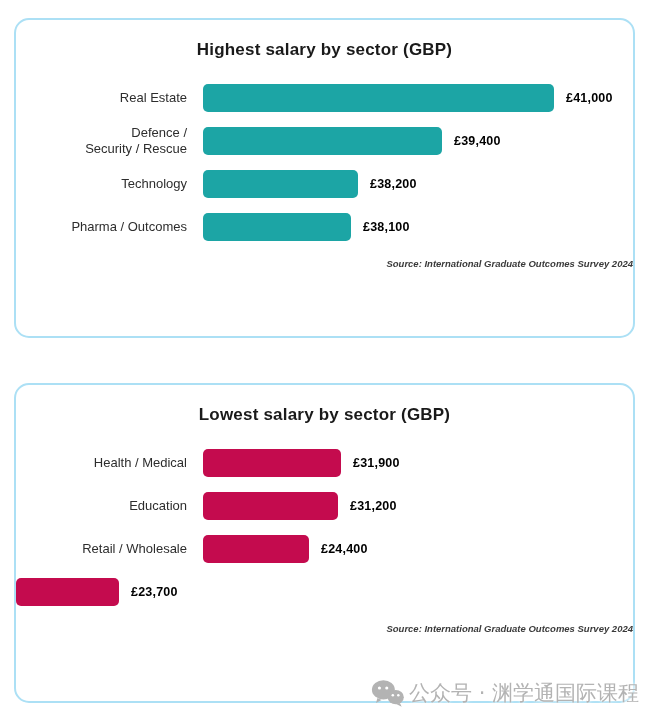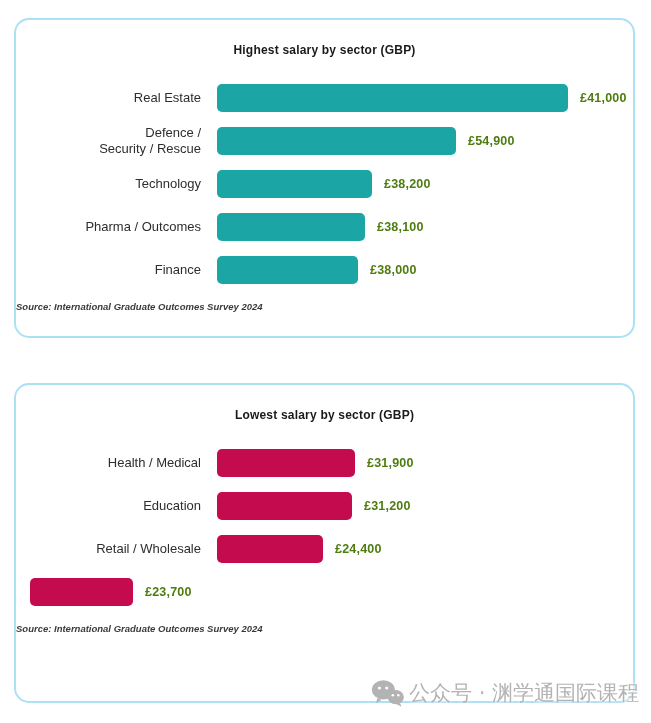--- a/index.html
+++ b/index.html
@@ -19,32 +19,31 @@
     border: 2px solid #ace0f5;
     border-radius: 15px;
     background: #ffffff;
   }
   #card-highest { top: 18px; }
   #card-lowest  { top: 383px; }
 
   .chart-title {
     margin-top: 20px;
     text-align: center;
-    font-size: 12px;
+    font-size: 17px;
     line-height: 20px;
     font-weight: bold;
     color: #1a1a1a;
     letter-spacing: 0.2px;
   }
   .rows { margin-top: 16px; }
   .row {
     display: flex;
     align-items: center;
     height: 43px;
-    margin-left: 14px;
   }
   .cat-label {
     width: 171px;
     padding-right: 16px;
     flex: 0 0 auto;
     box-sizing: content-box;
     text-align: right;
     font-size: 13px;
     line-height: 1.22;
     color: #2d2d2d;
@@ -52,27 +51,27 @@
   }
   .bar {
     height: 28px;
     border-radius: 5px;
     flex: 0 0 auto;
   }
   .value-label {
     margin-left: 12px;
     font-size: 12.5px;
     font-weight: bold;
-    color: #4d7c0f;
+    color: #000000;
     letter-spacing: 0.2px;
     white-space: nowrap;
   }
   .source-note {
     margin-top: 10px;
-    text-align: left;
+    text-align: right;
     font-size: 9.5px;
     font-style: italic;
     font-weight: bold;
     color: #3a3a3a;
   }
   .watermark {
     position: absolute;
     top: 679px;
     right: 12px;
     display: flex;
@@ -96,36 +95,31 @@
   <div class="rows">
     <div class="row">
       <div class="cat-label">Real Estate</div>
       <div class="bar" style="width: 351px; background: rgb(28, 165, 165);"></div>
       <div class="value-label">£41,000</div>
     </div>
     <div class="row">
       <div class="cat-label">Defence /
 Security / Rescue</div>
       <div class="bar" style="width: 239px; background: rgb(28, 165, 165);"></div>
-      <div class="value-label">£54,900</div>
+      <div class="value-label">£39,400</div>
     </div>
     <div class="row">
       <div class="cat-label">Technology</div>
       <div class="bar" style="width: 155px; background: rgb(28, 165, 165);"></div>
       <div class="value-label">£38,200</div>
     </div>
     <div class="row">
       <div class="cat-label">Pharma / Outcomes</div>
       <div class="bar" style="width: 148px; background: rgb(28, 165, 165);"></div>
       <div class="value-label">£38,100</div>
-    </div>
-    <div class="row">
-      <div class="cat-label">Finance</div>
-      <div class="bar" style="width: 141px; background: rgb(28, 165, 165);"></div>
-      <div class="value-label">£38,000</div>
     </div>
   </div>
   <div class="source-note">Source: International Graduate Outcomes Survey 2024</div>
 </div>
 
 <div class="card" id="card-lowest">
   <div class="chart-title">Lowest salary by sector (GBP)</div>
   <div class="rows">
     <div class="row">
       <div class="cat-label">Health / Medical</div>

